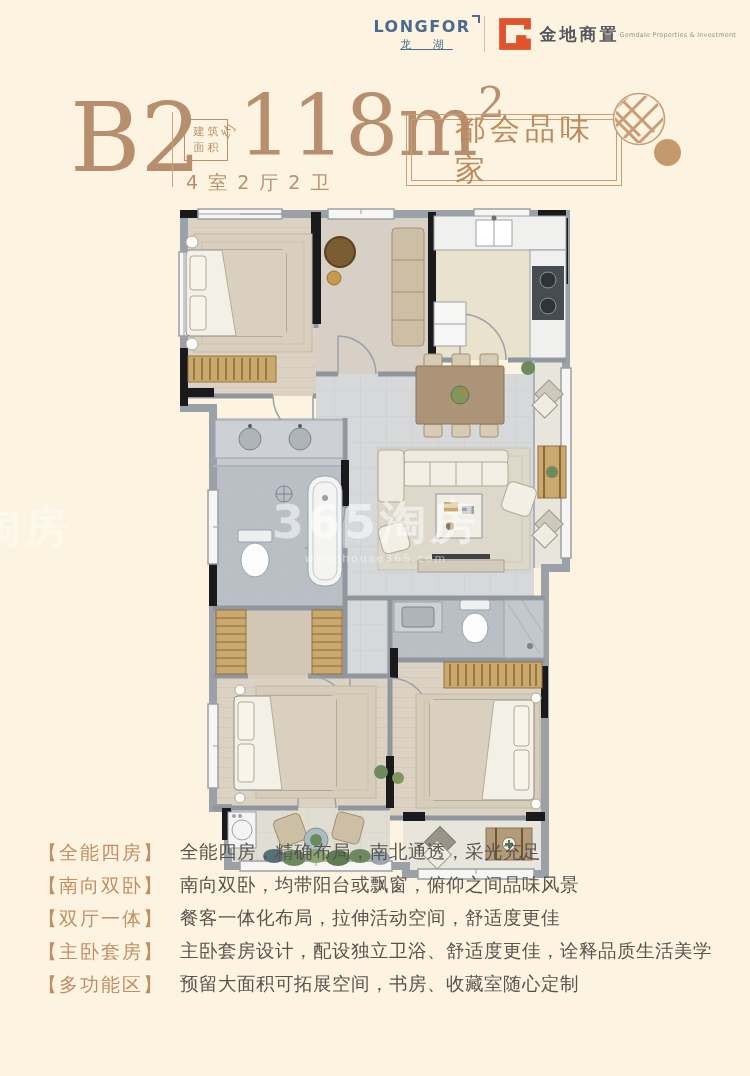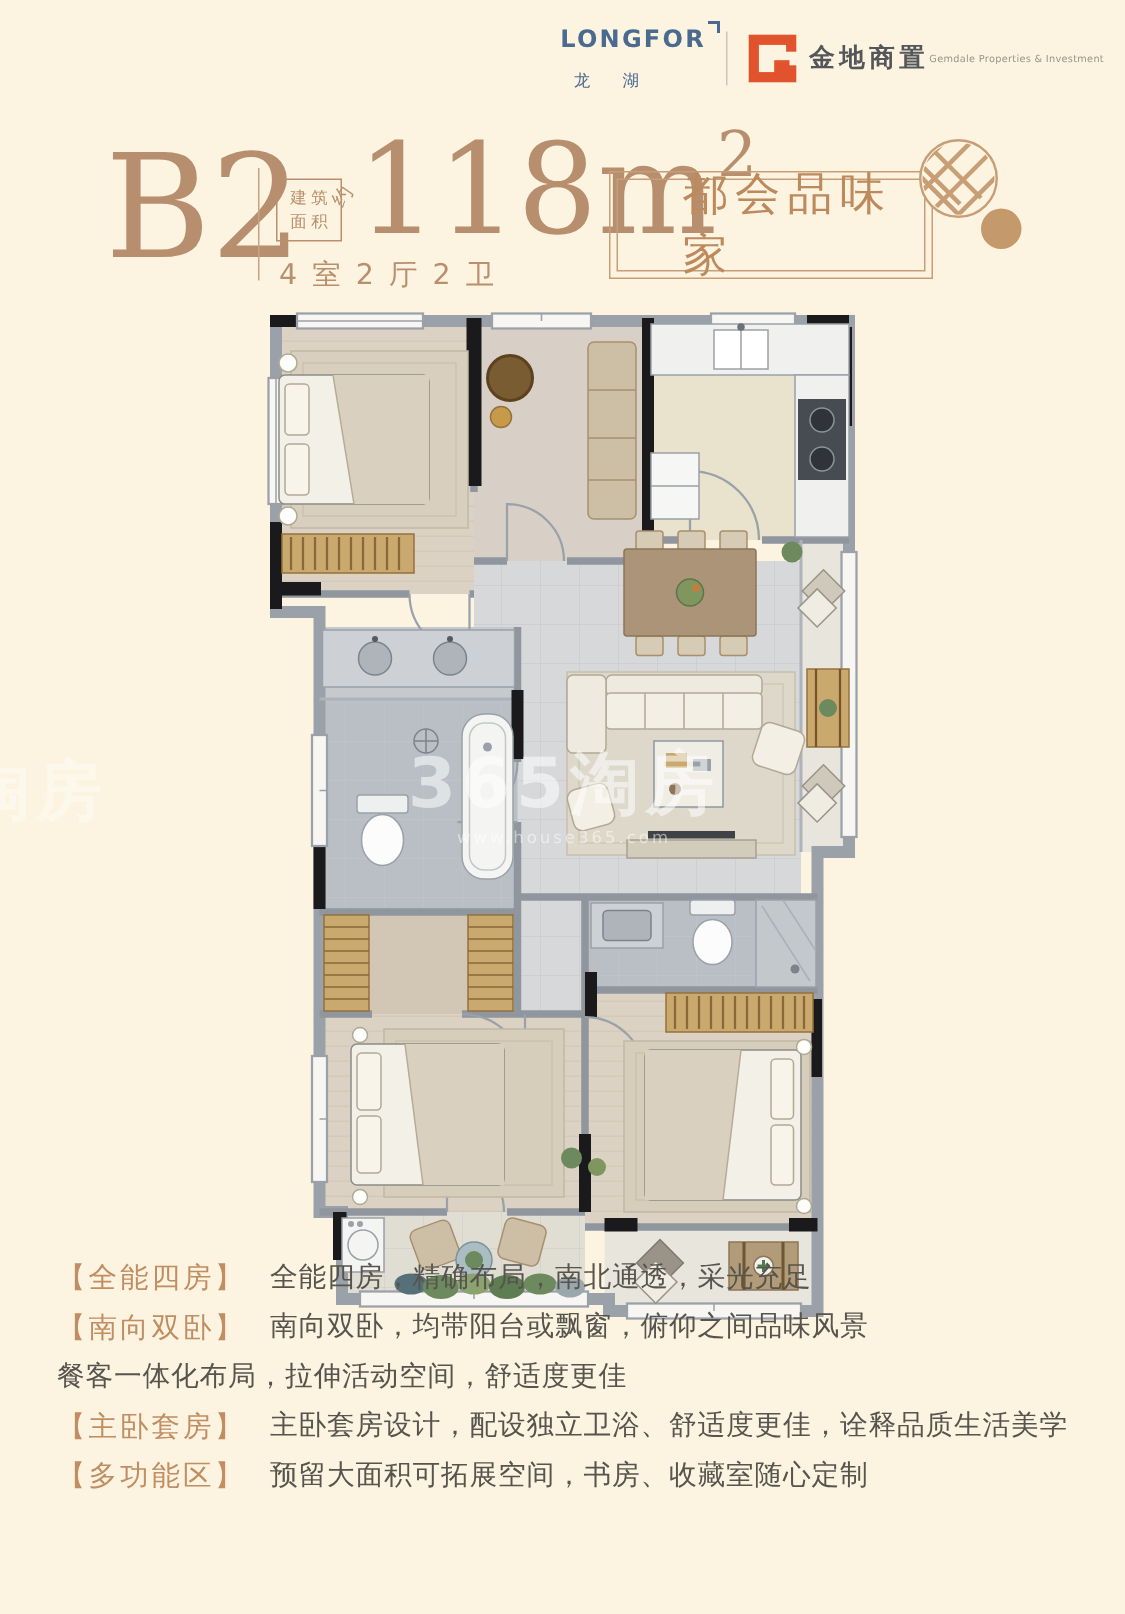--- a/index.html
+++ b/index.html
@@ -1,24 +1,24 @@
 <!DOCTYPE html>
 <html><head>
 <meta charset="utf-8">
 <style>
   html,body{margin:0;padding:0;}
   body{width:750px;height:1076px;font-family:"DejaVu Sans","Liberation Sans",sans-serif;}
   .stage{position:relative;width:750px;height:1076px;background:#fcf4e1;overflow:hidden;}
 
   
   .logos{position:absolute;top:16px;right:14px;display:flex;align-items:center;gap:13px;}
-  .longfor{color:#4a6a8f;}
+  .longfor{text-align:center;color:#4a6a8f;}
   .lf-en{font-size:16px;font-weight:bold;letter-spacing:1.5px;position:relative;display:inline-block;}
   .lf-corner{position:absolute;right:-9px;top:-2px;width:6px;height:6px;border-top:2px solid #4a6a8f;border-right:2px solid #4a6a8f;}
-  .lf-cn{font-size:11px;letter-spacing:9px;margin-top:11px;margin-left:9px;}
+  .lf-cn{font-size:11px;letter-spacing:9px;margin-top:1px;margin-left:9px;text-decoration:underline;}
   .logo-divider{width:1px;height:36px;background:#cdc5b5;}
   .gemdale{display:flex;align-items:center;gap:8px;}
   .gd-texts{display:flex;flex-direction:row;}
   .gd-cn{font-size:17px;font-weight:bold;color:#55565a;letter-spacing:3px;}
   .gd-en{font-size:6.5px;color:#9a948a;margin-top:8px;letter-spacing:.2px;}
 
   
   .unit-code{position:absolute;left:70px;top:90px;font-family:"DejaVu Serif","Liberation Serif",serif;font-size:96px;line-height:1;color:#b88f6e;}
   .head-vline{position:absolute;left:172px;top:112px;width:1px;height:75px;background:#c7a47f;}
   .area-box{position:absolute;left:184px;top:119px;width:42px;height:40px;border:1px solid #b98f6d;color:#b98f6d;
@@ -392,20 +392,21 @@
   <div class="features">
     <div class="feat-row">
       <span class="feat-label">【全能四房】</span>
       <span class="feat-text">全能四房，精确布局，南北通透，采光充足</span>
     </div>
     <div class="feat-row">
       <span class="feat-label">【南向双卧】</span>
       <span class="feat-text">南向双卧，均带阳台或飘窗，俯仰之间品味风景</span>
     </div>
     <div class="feat-row">
+      <span class="feat-label">【双厅一体】</span>
       <span class="feat-text">餐客一体化布局，拉伸活动空间，舒适度更佳</span>
     </div>
     <div class="feat-row">
       <span class="feat-label">【主卧套房】</span>
       <span class="feat-text">主卧套房设计，配设独立卫浴、舒适度更佳，诠释品质生活美学</span>
     </div>
     <div class="feat-row">
       <span class="feat-label">【多功能区】</span>
       <span class="feat-text">预留大面积可拓展空间，书房、收藏室随心定制</span>
     </div>

